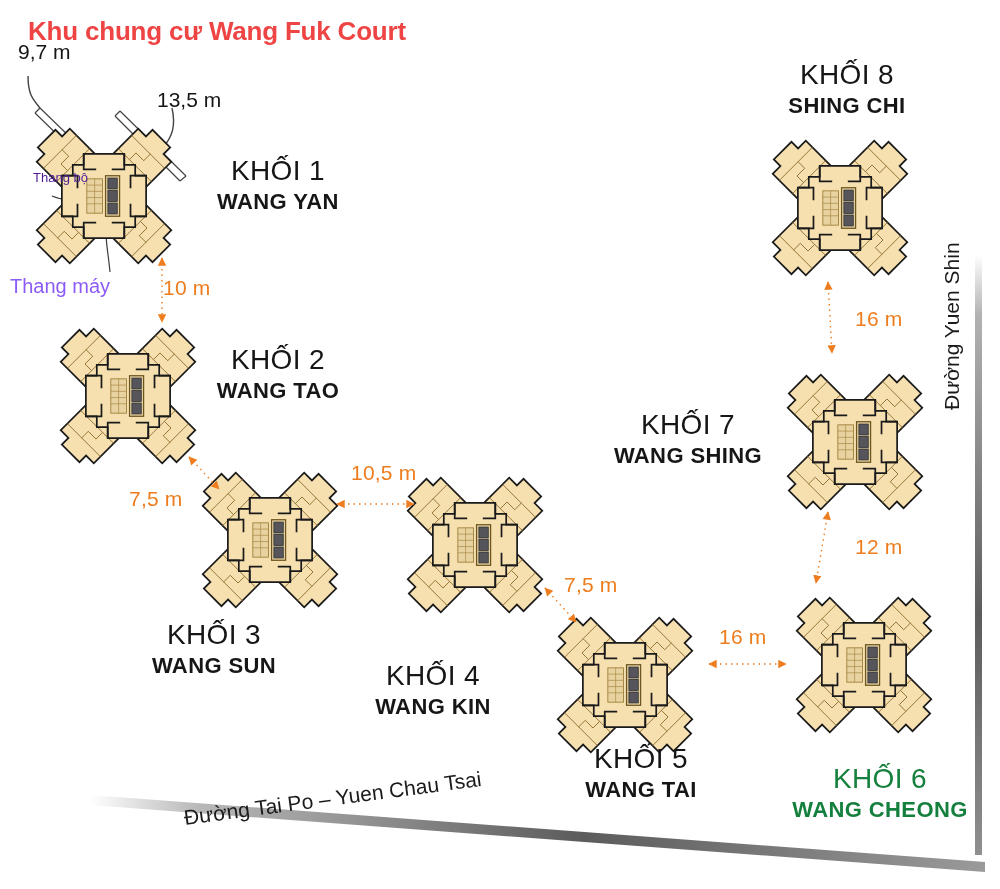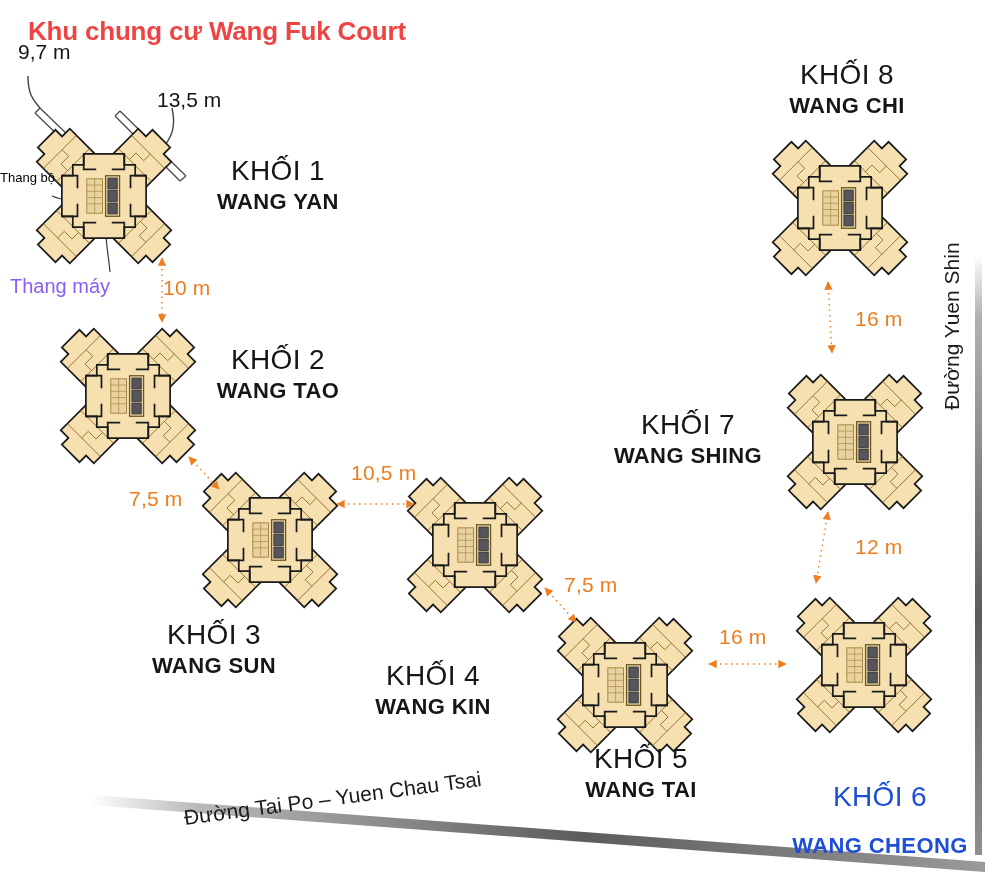--- a/index.html
+++ b/index.html
@@ -40,45 +40,46 @@
     font-weight: 400;
     line-height: 30px;
     letter-spacing: 0.4px;
   }
   .blk-label .n {
     font-size: 22px;
     font-weight: bold;
     line-height: 32px;
     letter-spacing: 0.4px;
   }
-  .blk-label.hl .k, .blk-label.hl .n { color: #1d4ed8; margin-top: 18px; }
+  .blk-label.hl .k, .blk-label.hl .n { color: #15803d; }
 
   
   .dist {
     position: absolute;
     font-size: 21px;
     color: #ED7D1E;
     white-space: nowrap;
     letter-spacing: 0.2px;
   }
 
   
   .dim {
     position: absolute;
     font-size: 21px;
     color: #161616;
     white-space: nowrap;
   }
   .annot {
     position: absolute;
     font-size: 13px;
-    color: #000000;
-    white-space: nowrap;
-    text-align: left;
+    color: #4c1d95;
+    white-space: nowrap;
+    text-align: right;
     line-height: 16px;
+    padding-left: 32px;
   }
   .annot-big {
     position: absolute;
     font-size: 20px;
     color: #8b5cf6;
     white-space: nowrap;
   }
 
   
   .road-label-h {
@@ -306,21 +307,21 @@
       <div class="blk-label hl" style="left: 770px; top: 764px; width: 220px;">
         <div class="k">KHỐI 6</div>
         <div class="n">WANG CHEONG</div>
       </div>
       <div class="blk-label" style="left: 578px; top: 410px; width: 220px;">
         <div class="k">KHỐI 7</div>
         <div class="n">WANG SHING</div>
       </div>
       <div class="blk-label" style="left: 737px; top: 60px; width: 220px;">
         <div class="k">KHỐI 8</div>
-        <div class="n">WANG CHI</div>
+        <div class="n">SHING CHI</div>
       </div>
       <div class="dist" style="left: 163px; top: 276px;">10 m</div>
       <div class="dist" style="left: 129px; top: 487px;">7,5 m</div>
       <div class="dist" style="left: 351px; top: 461px;">10,5 m</div>
       <div class="dist" style="left: 564px; top: 573px;">7,5 m</div>
       <div class="dist" style="left: 719px; top: 625px;">16 m</div>
       <div class="dist" style="left: 855px; top: 535px;">12 m</div>
       <div class="dist" style="left: 855px; top: 307px;">16 m</div>
     </div>
 

